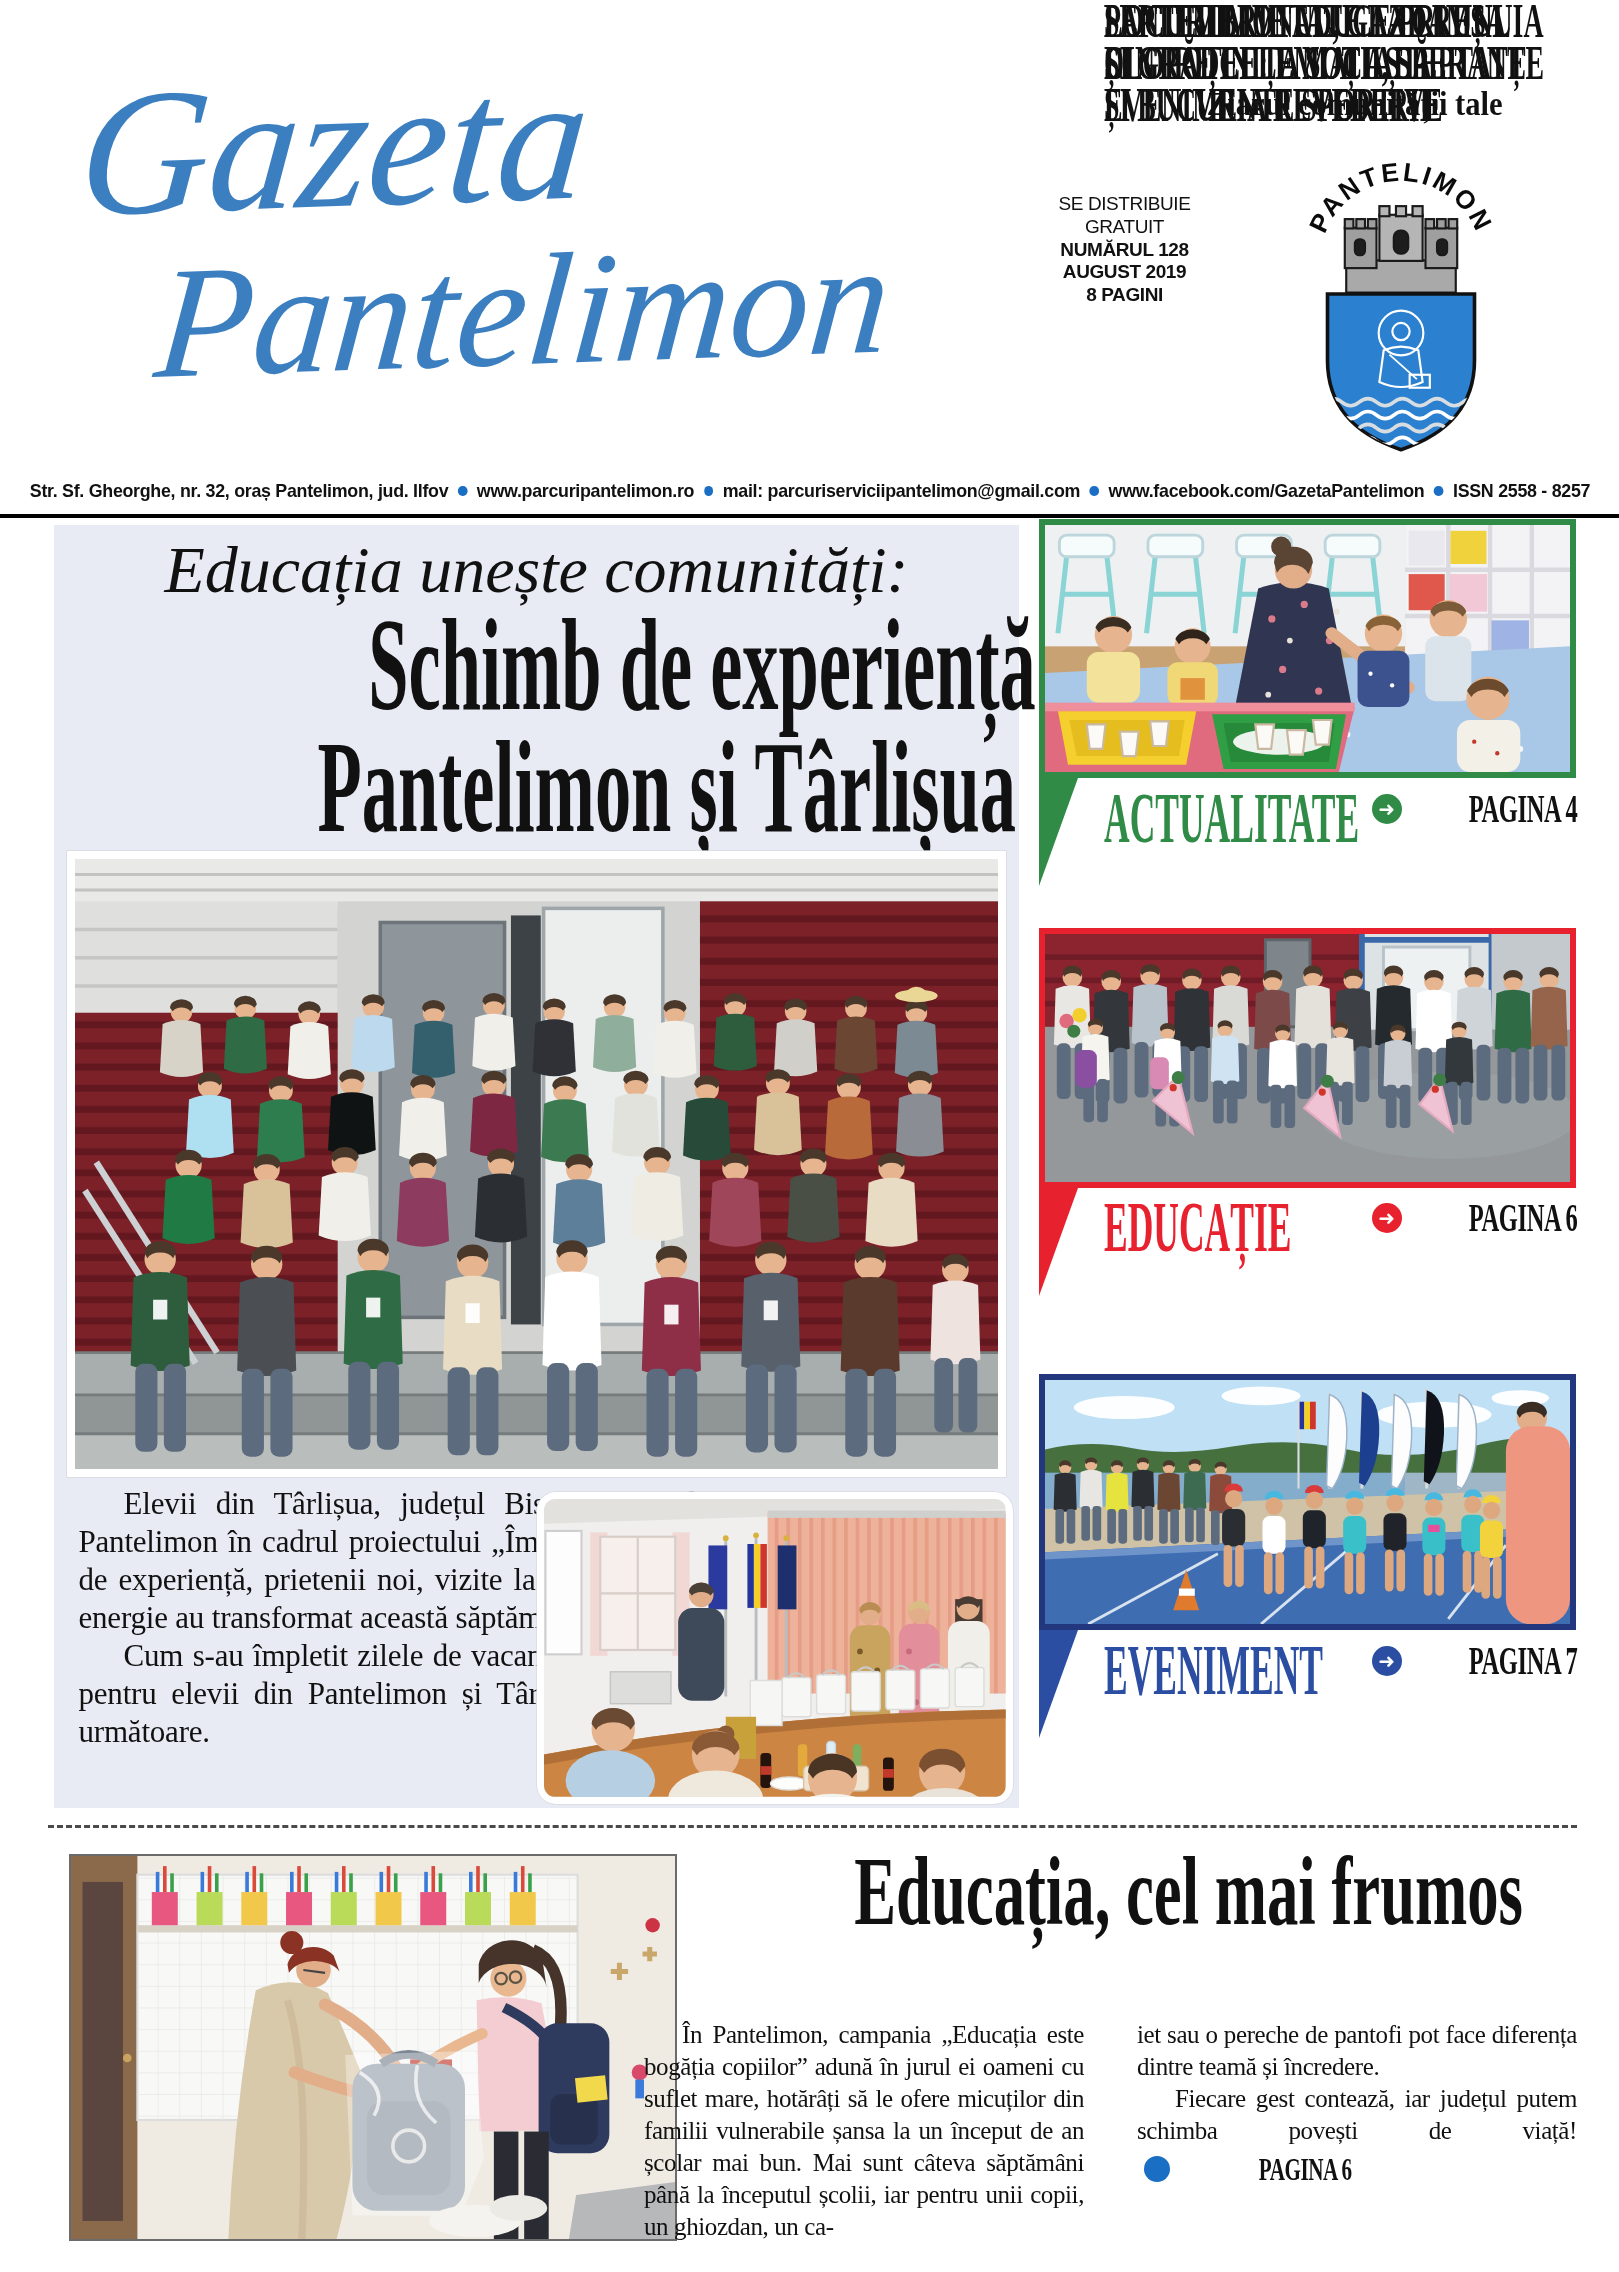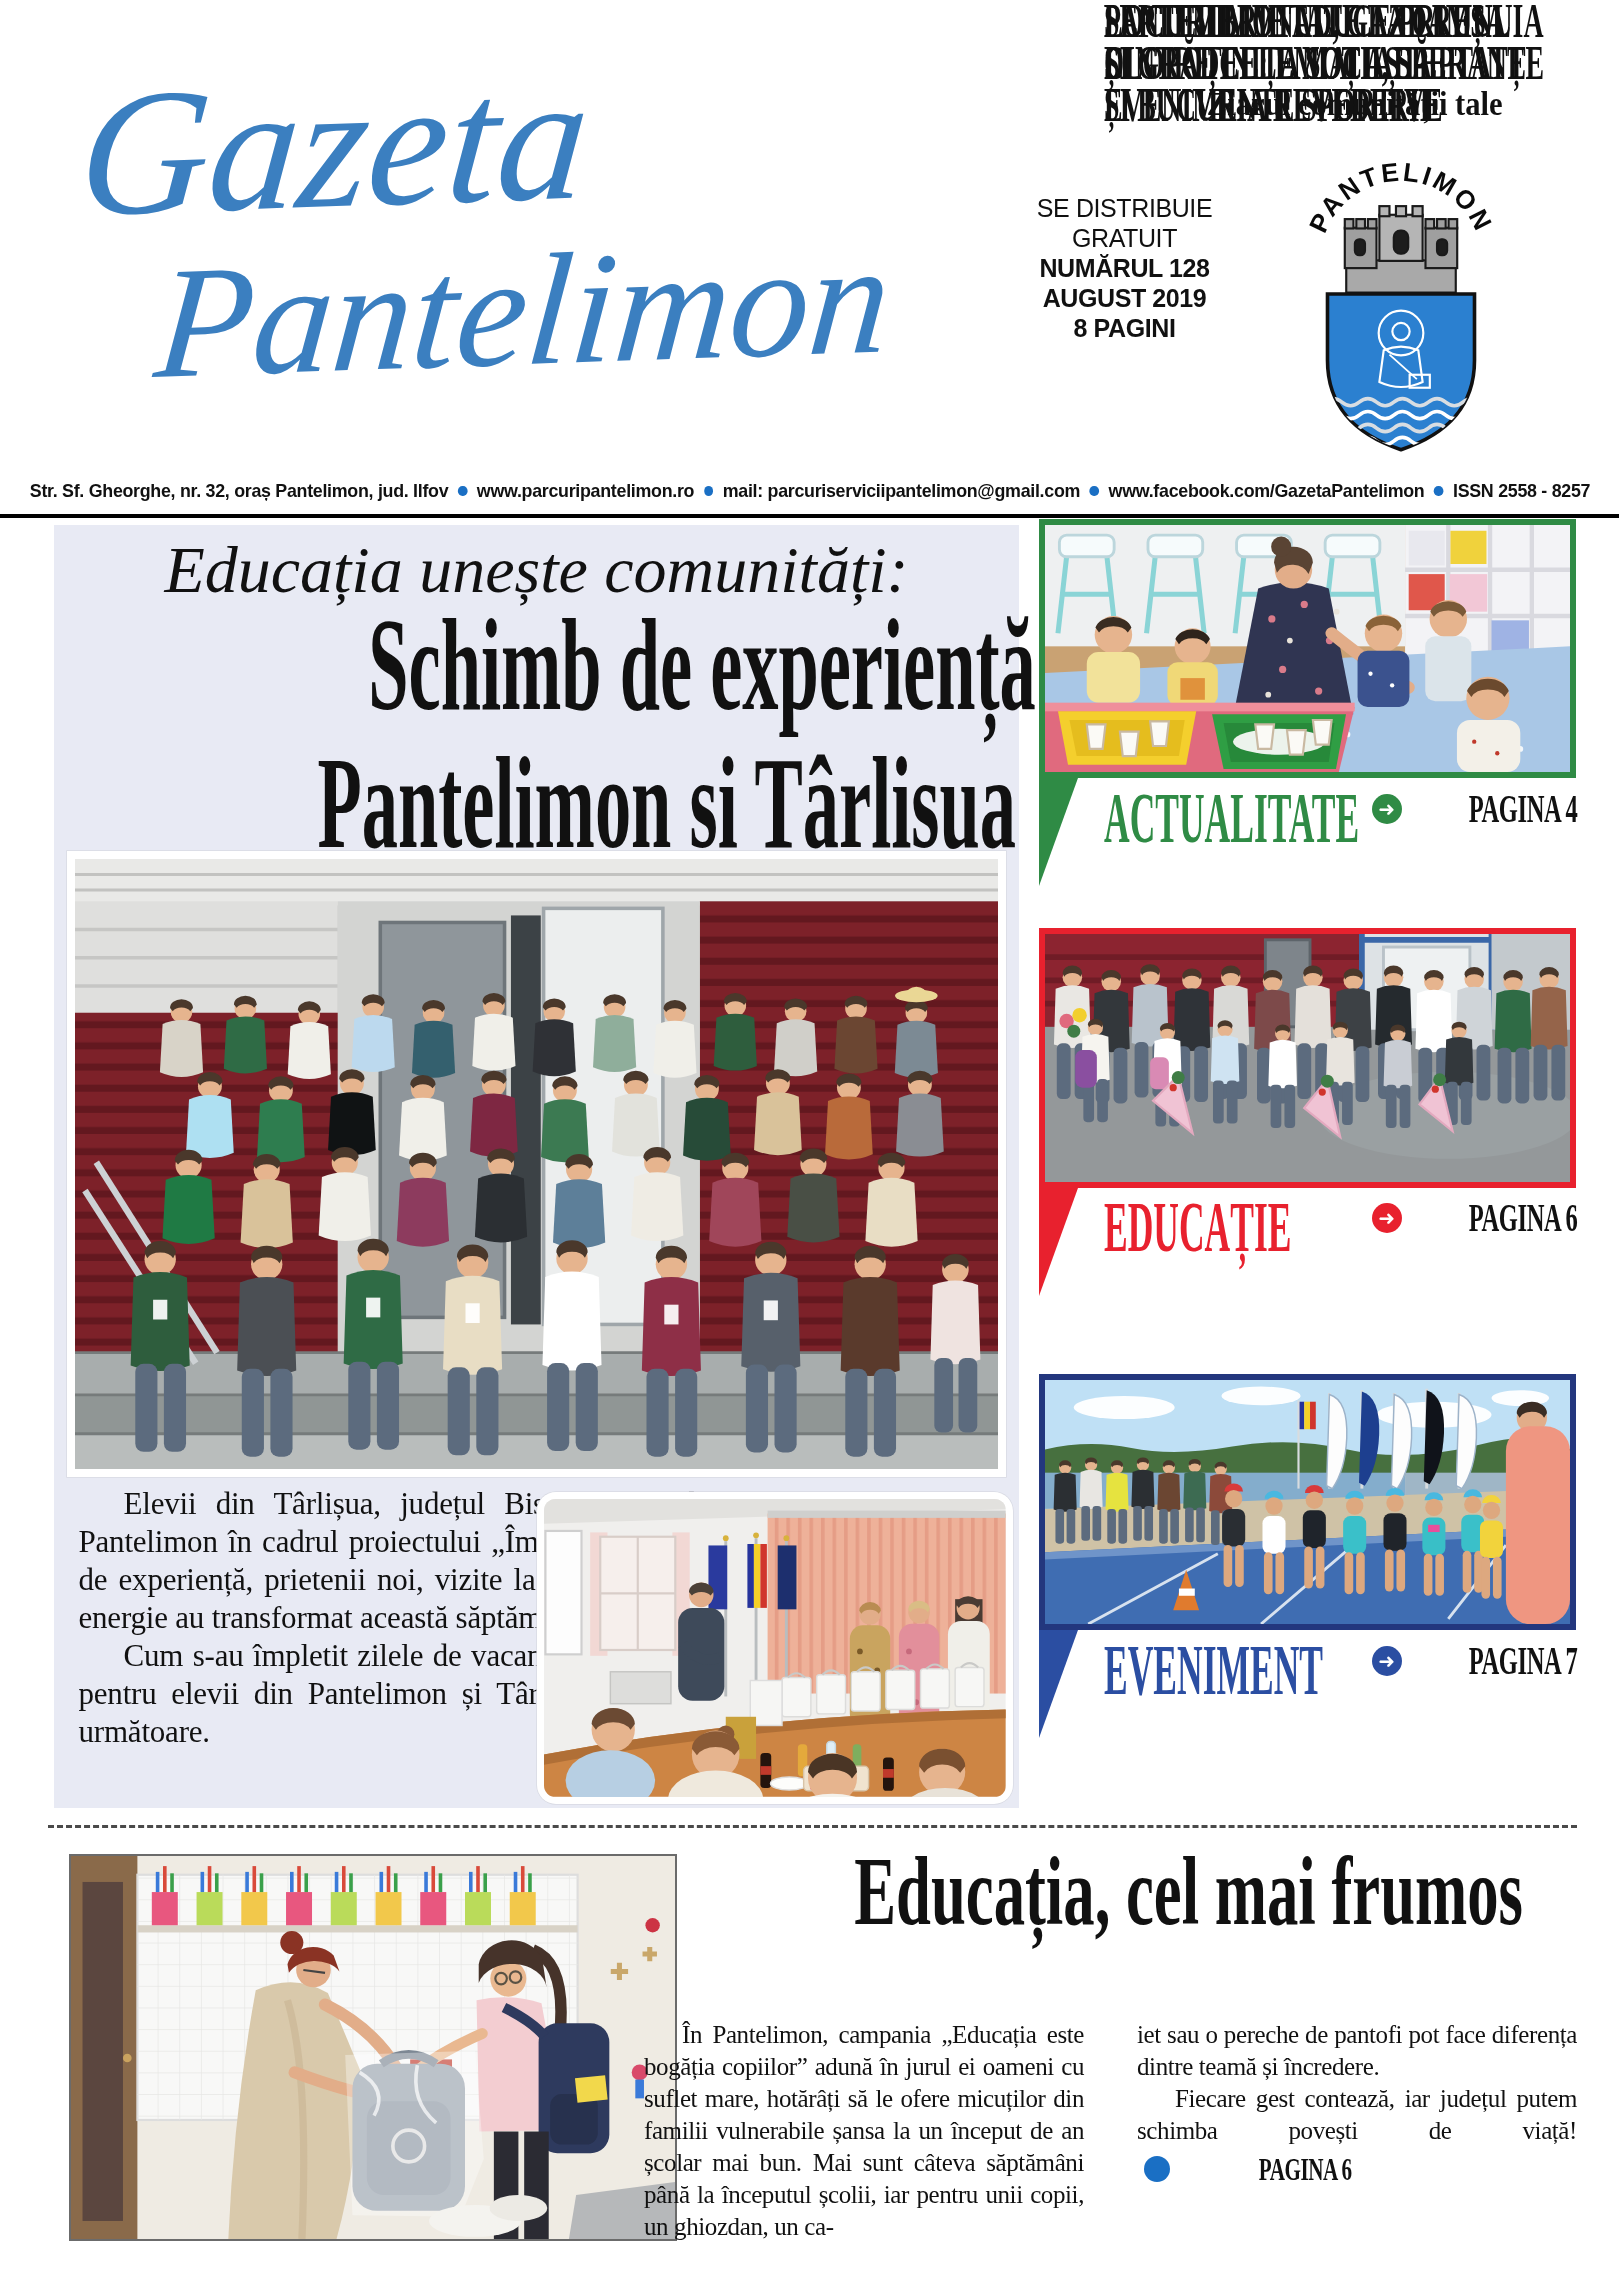--- a/index.html
+++ b/index.html
@@ -7,37 +7,37 @@
         font-family:"Liberation Serif",serif;color:#111;margin:0 auto;}
   .abs{position:absolute;}
 
   
   .tagline{top:85px;right:117px;font-weight:bold;font-size:34px;white-space:nowrap;
            transform:scaleX(.9);transform-origin:100% 50%;}
   .logo{font-style:italic;line-height:1;white-space:nowrap;transform:rotate(-2deg) skewX(-7deg);}
   .logo1{top:56px;left:81px;font-size:179px;}
   .logo2{top:231px;left:157px;font-size:159px;}
   .info{top:193px;left:1009px;width:231px;text-align:center;
-        font-family:"Liberation Sans",sans-serif;font-size:25px;line-height:1.2;letter-spacing:-0.4px;}
+        font-family:"Liberation Sans",sans-serif;font-size:19px;line-height:1.2;letter-spacing:-0.4px;}
   .info .b{font-weight:bold;}
   .crest{top:144px;left:1303px;width:196px;height:321px;}
   .addr{top:480px;left:43px;right:43px;display:flex;justify-content:center;align-items:center;
         white-space:nowrap;font-family:"Liberation Sans",sans-serif;font-weight:bold;font-size:18.4px;
         letter-spacing:-0.3px;transform:scaleX(.97);}
   .addr .dot{width:9.4px;height:9.4px;border-radius:50%;margin:0 10px;flex:0 0 auto;}
   .rule{top:514px;left:0;right:0;height:3.6px;background:#000;}
 
   
   .lead{top:525px;left:54px;width:965px;height:1283px;background:#e8eaf4;}
   .kicker{position:absolute;top:11.5px;left:0;width:100%;text-align:center;
           font-style:italic;font-size:66px;line-height:1;}
   .hl{position:absolute;left:0;width:100%;text-align:center;font-weight:bold;
       font-size:127px;line-height:1;white-space:nowrap;}
   .hl>span{display:inline-block;transform:scale(.57,1.04);}
-  .hl1{top:76px;}.hl2{top:214px;}
+  .hl1{top:76px;}.hl2{top:198px;}
   .leadphoto{position:absolute;left:13px;top:326px;width:939px;height:626px;background:#fff;
              padding:8px;box-sizing:border-box;box-shadow:0 0 0 0.7px #d7d9e2;}
   .leadphoto svg{width:100%;height:100%;display:block;}
   .leadtext{position:absolute;left:24.5px;right:16px;top:960px;font-size:31px;line-height:38px;
             text-align:justify;letter-spacing:-0.2px;}
   .leadtext p{margin:0;text-indent:45px;}
 
   
   .sidephoto{left:1039px;width:537px;box-sizing:border-box;border:6.5px solid #000;background:#ddd;}
   .sidephoto svg{width:100%;height:100%;display:block;}

